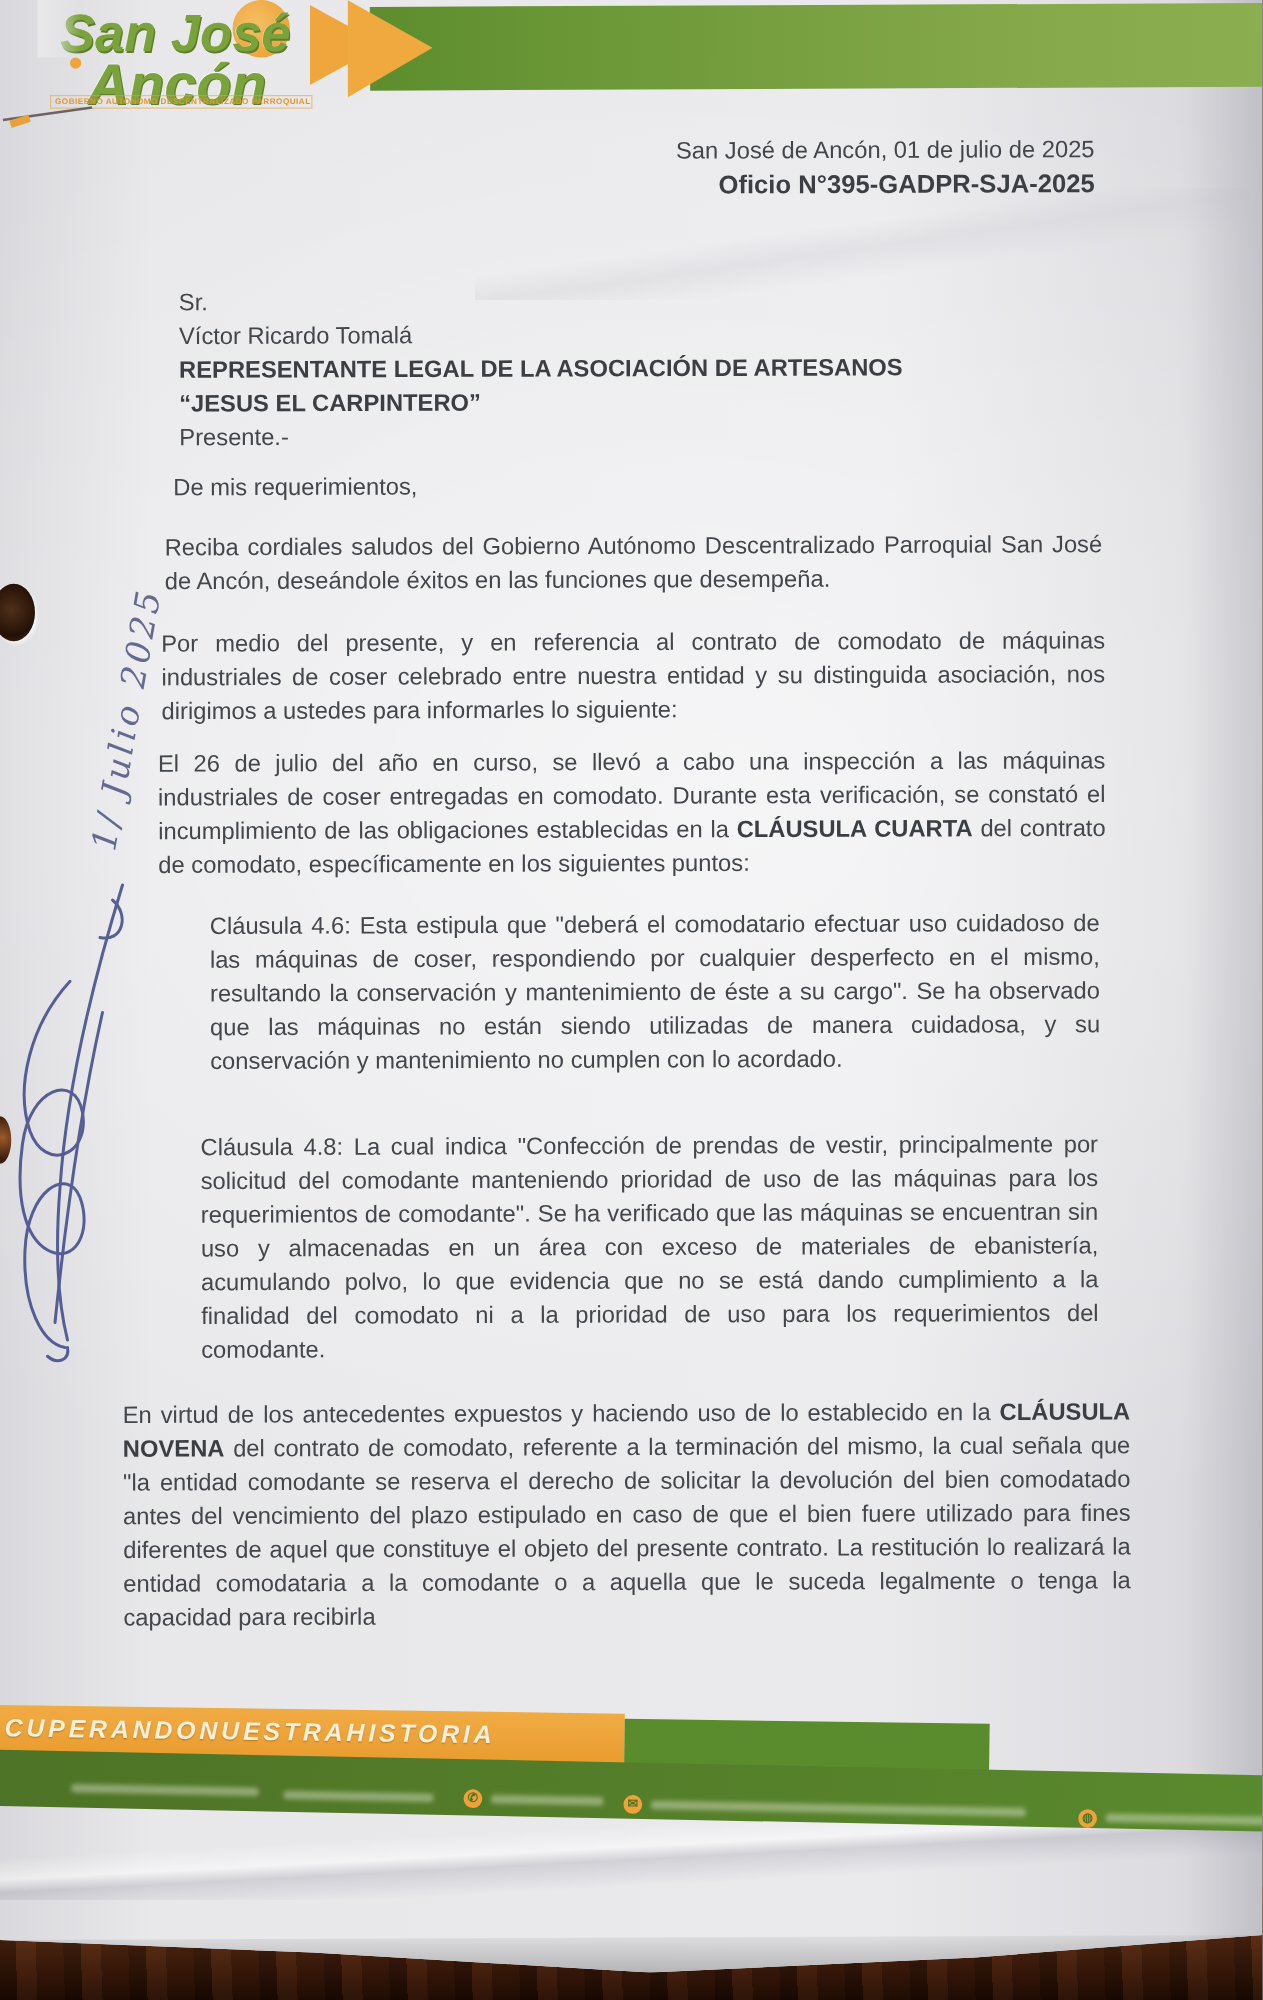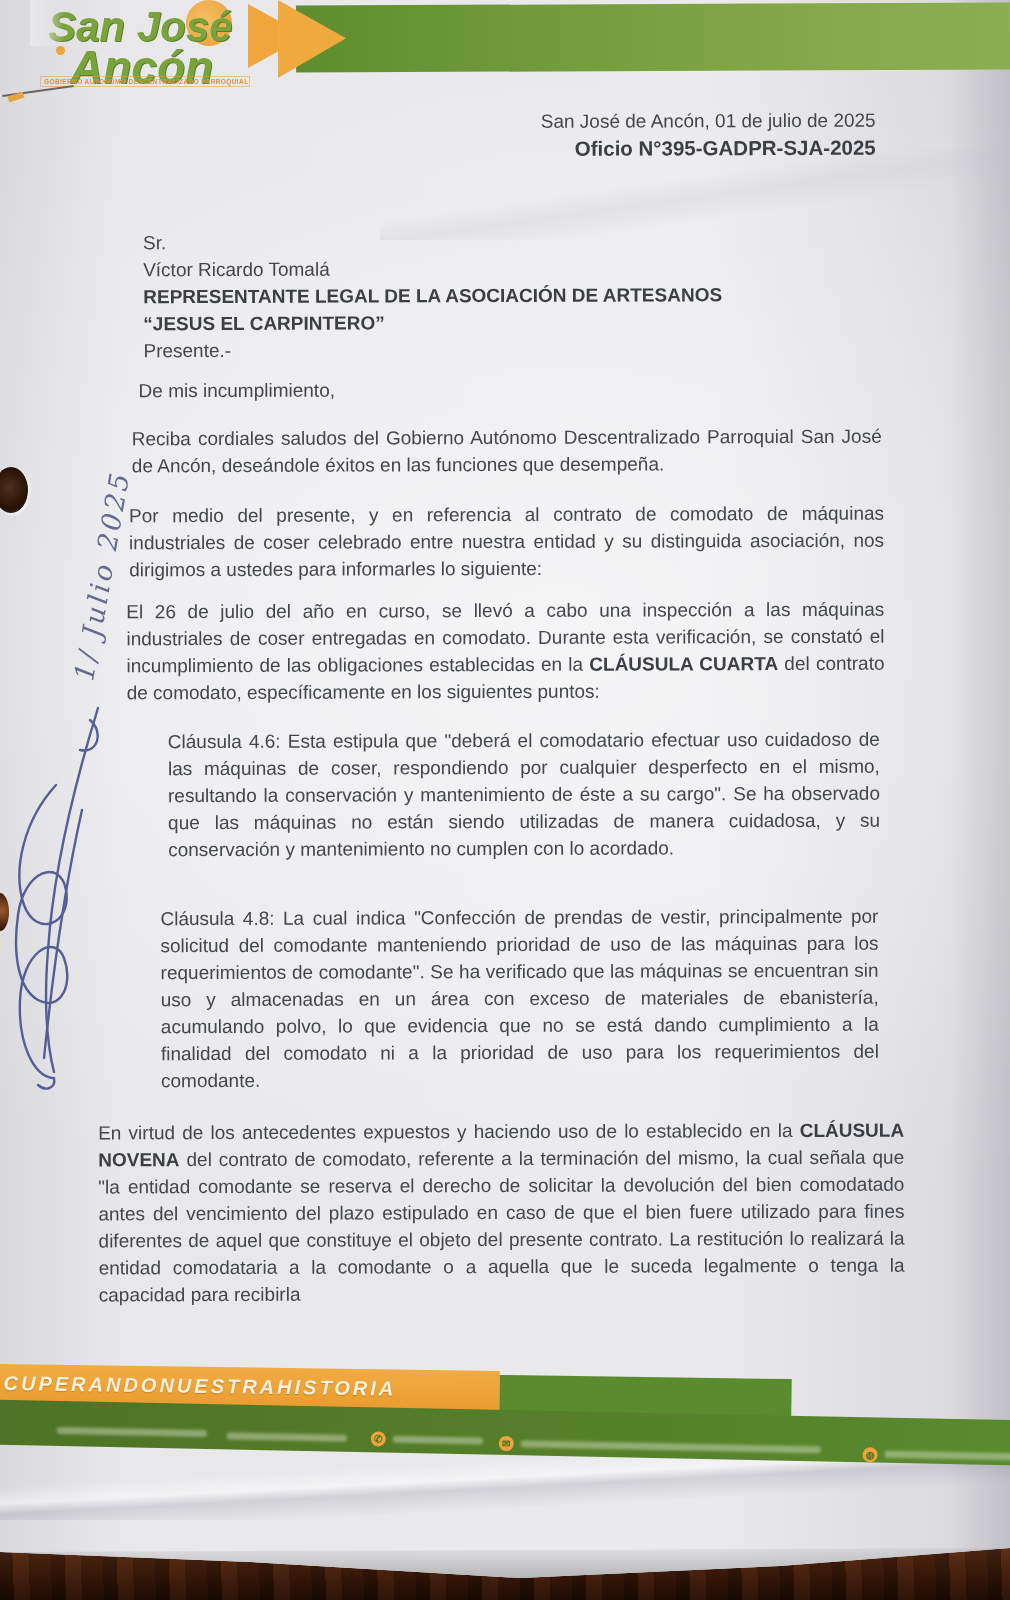--- a/index.html
+++ b/index.html
@@ -130,21 +130,21 @@
       </div>
 
       <div class="blk recipient">
         <div>Sr.</div>
         <div>Víctor Ricardo Tomalá</div>
         <div class="b">REPRESENTANTE LEGAL DE LA ASOCIACIÓN DE ARTESANOS</div>
         <div class="b">“JESUS EL CARPINTERO”</div>
         <div>Presente.-</div>
       </div>
 
-      <div class="blk" style="left:140px;top:376px;">De mis incumplimiento,</div>
+      <div class="blk" style="left:140px;top:376px;">De mis requerimientos,</div>
 
       <div class="blk just" style="left:133px;top:424px;width:750px;">Reciba cordiales saludos del Gobierno Autónomo Descentralizado Parroquial San José de Ancón, deseándole éxitos en las funciones que desempeña.</div>
 
       <div class="blk just" style="left:130px;top:501px;width:755px;">Por medio del presente, y en referencia al contrato de comodato de máquinas industriales de coser celebrado entre nuestra entidad y su distinguida asociación, nos dirigimos a ustedes para informarles lo siguiente:</div>
 
       <div class="blk just" style="left:127px;top:597px;width:758px;"><span>El 26 de julio del año en curso, se llevó a cabo una inspección a las máquinas industriales de coser entregadas en comodato. Durante esta verificación, se constató el incumplimiento de las obligaciones establecidas en la </span><span class="b">CLÁUSULA CUARTA</span><span> del contrato de comodato, específicamente en los siguientes puntos:</span></div>
 
       <div class="blk just" style="left:168px;top:727px;width:712px;">Cláusula 4.6: Esta estipula que "deberá el comodatario efectuar uso cuidadoso de las máquinas de coser, respondiendo por cualquier desperfecto en el mismo, resultando la conservación y mantenimiento de éste a su cargo". Se ha observado que las máquinas no están siendo utilizadas de manera cuidadosa, y su conservación y mantenimiento no cumplen con lo acordado.</div>
 
       <div class="blk just" style="left:160px;top:904px;width:718px;">Cláusula 4.8: La cual indica "Confección de prendas de vestir, principalmente por solicitud del comodante manteniendo prioridad de uso de las máquinas para los requerimientos de comodante". Se ha verificado que las máquinas se encuentran sin uso y almacenadas en un área con exceso de materiales de ebanistería, acumulando polvo, lo que evidencia que no se está dando cumplimiento a la finalidad del comodato ni a la prioridad de uso para los requerimientos del comodante.</div>

